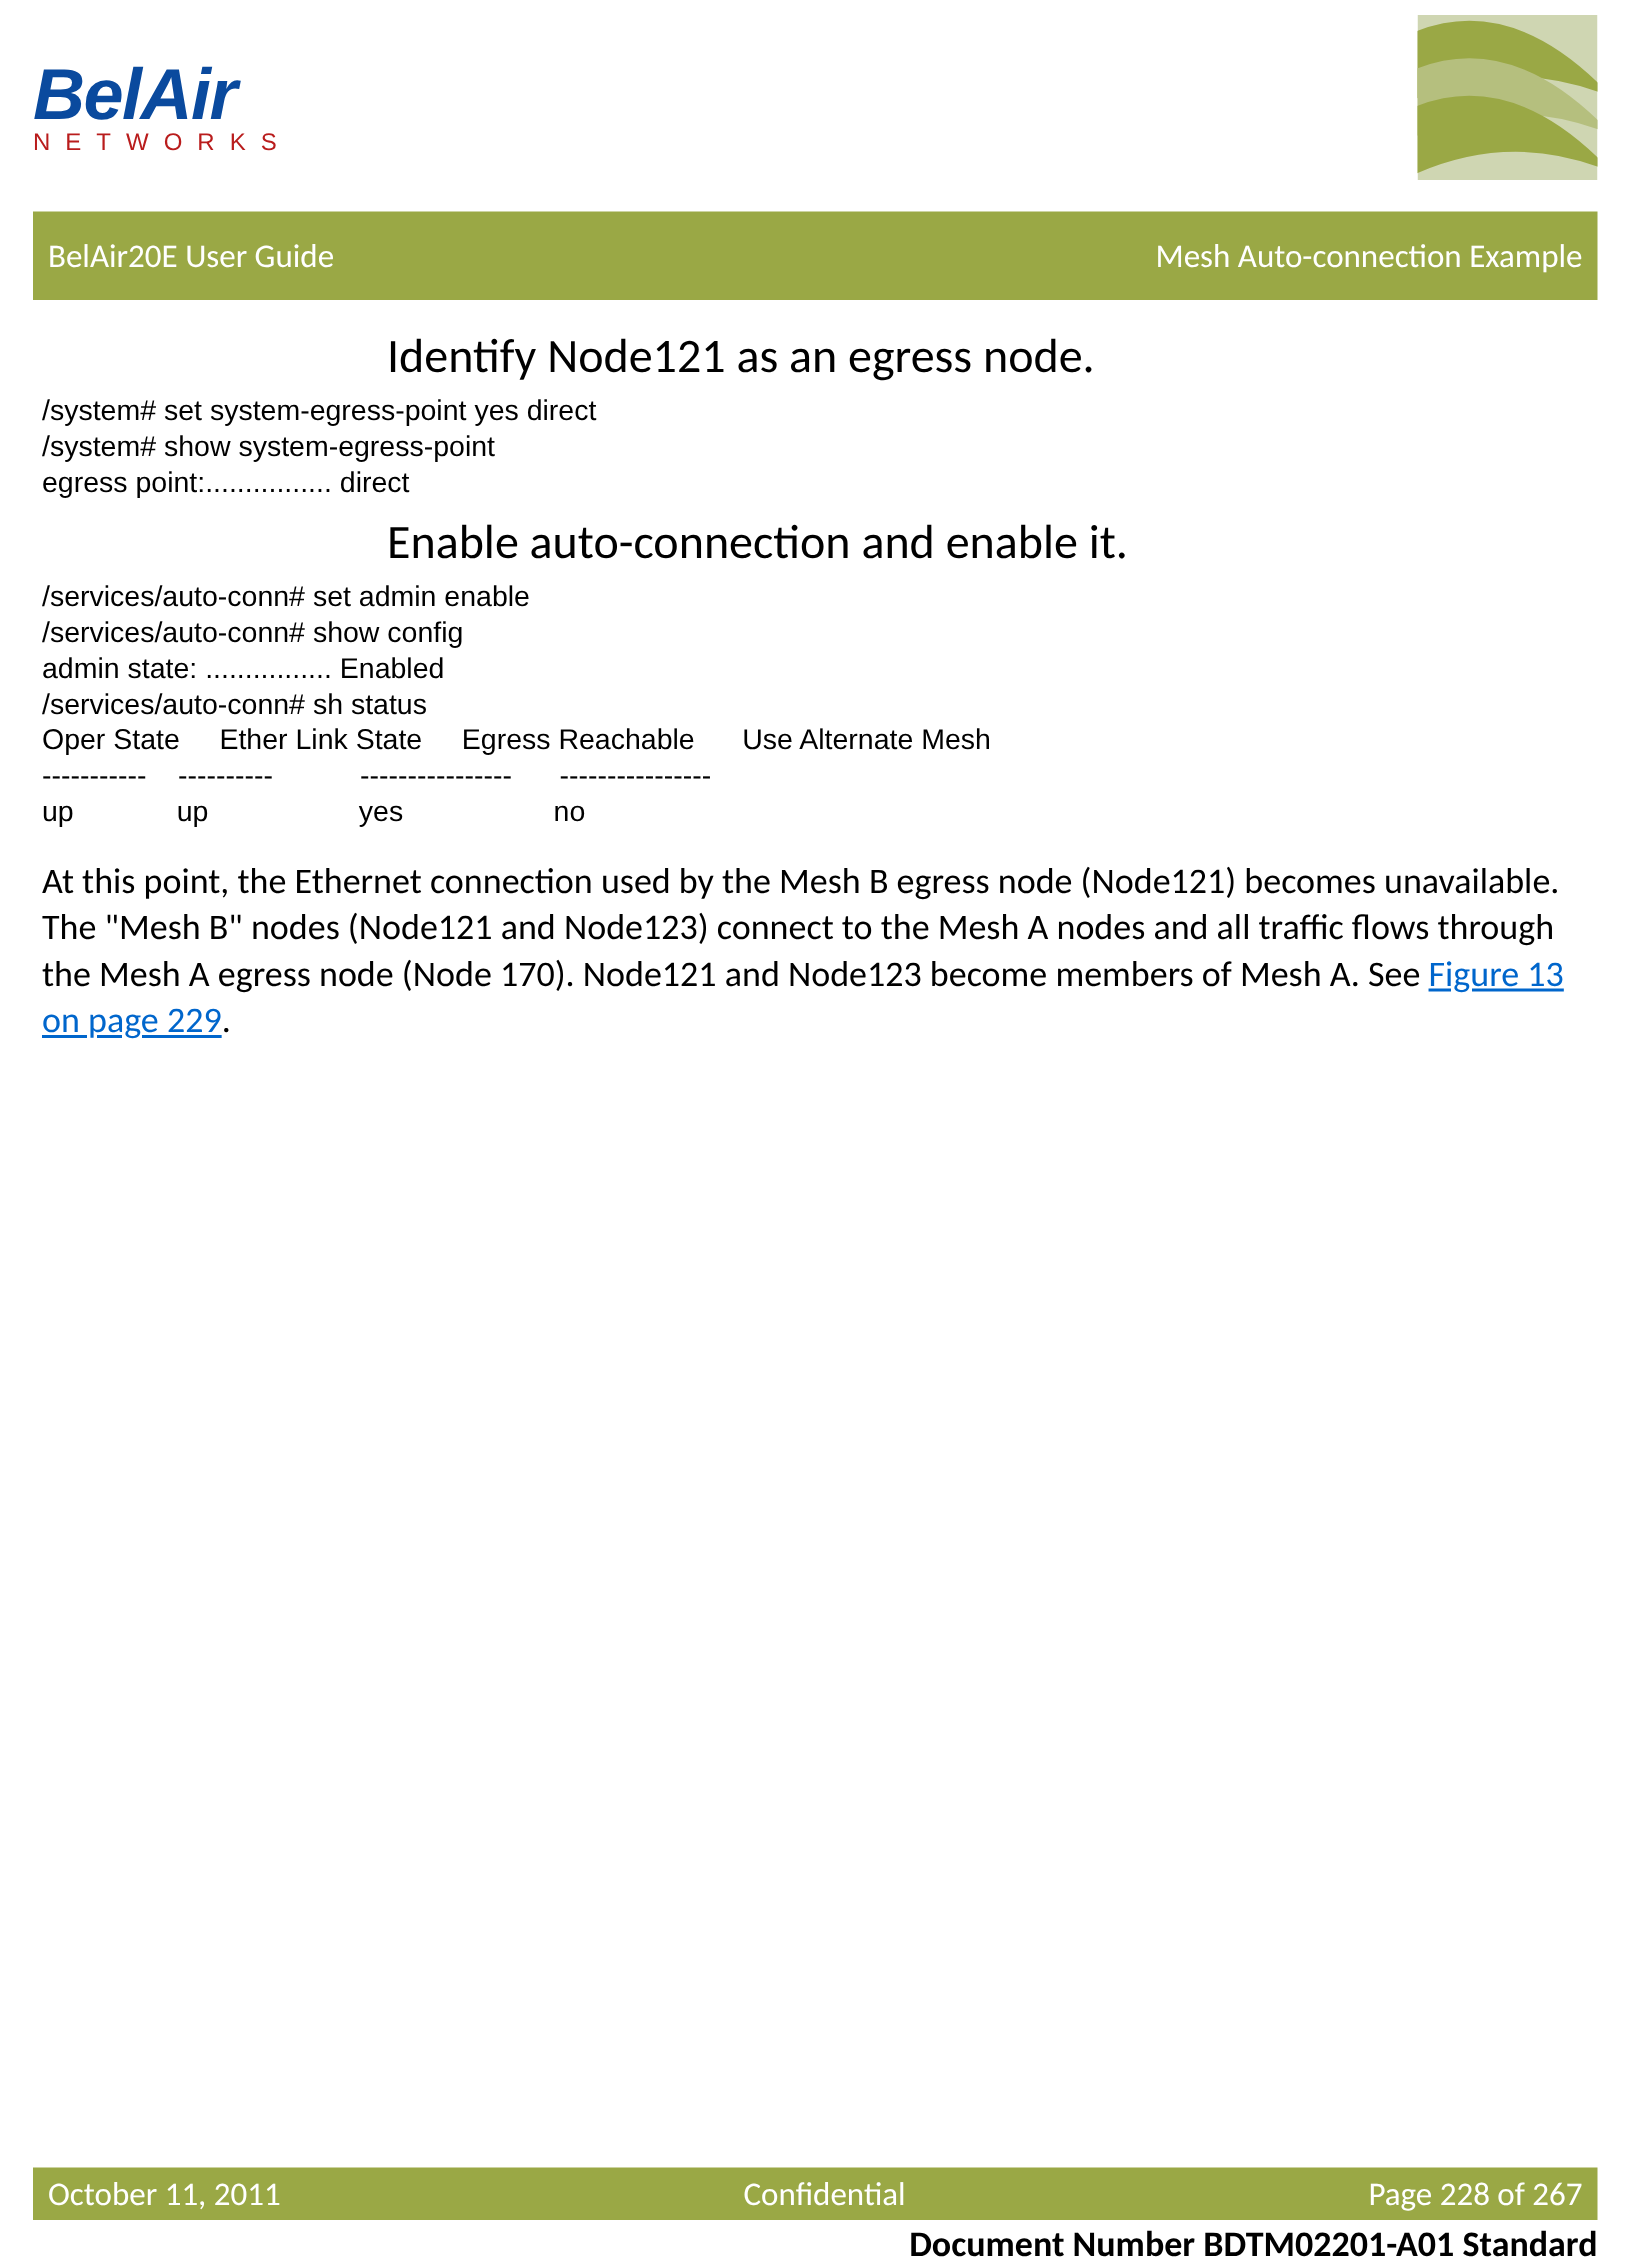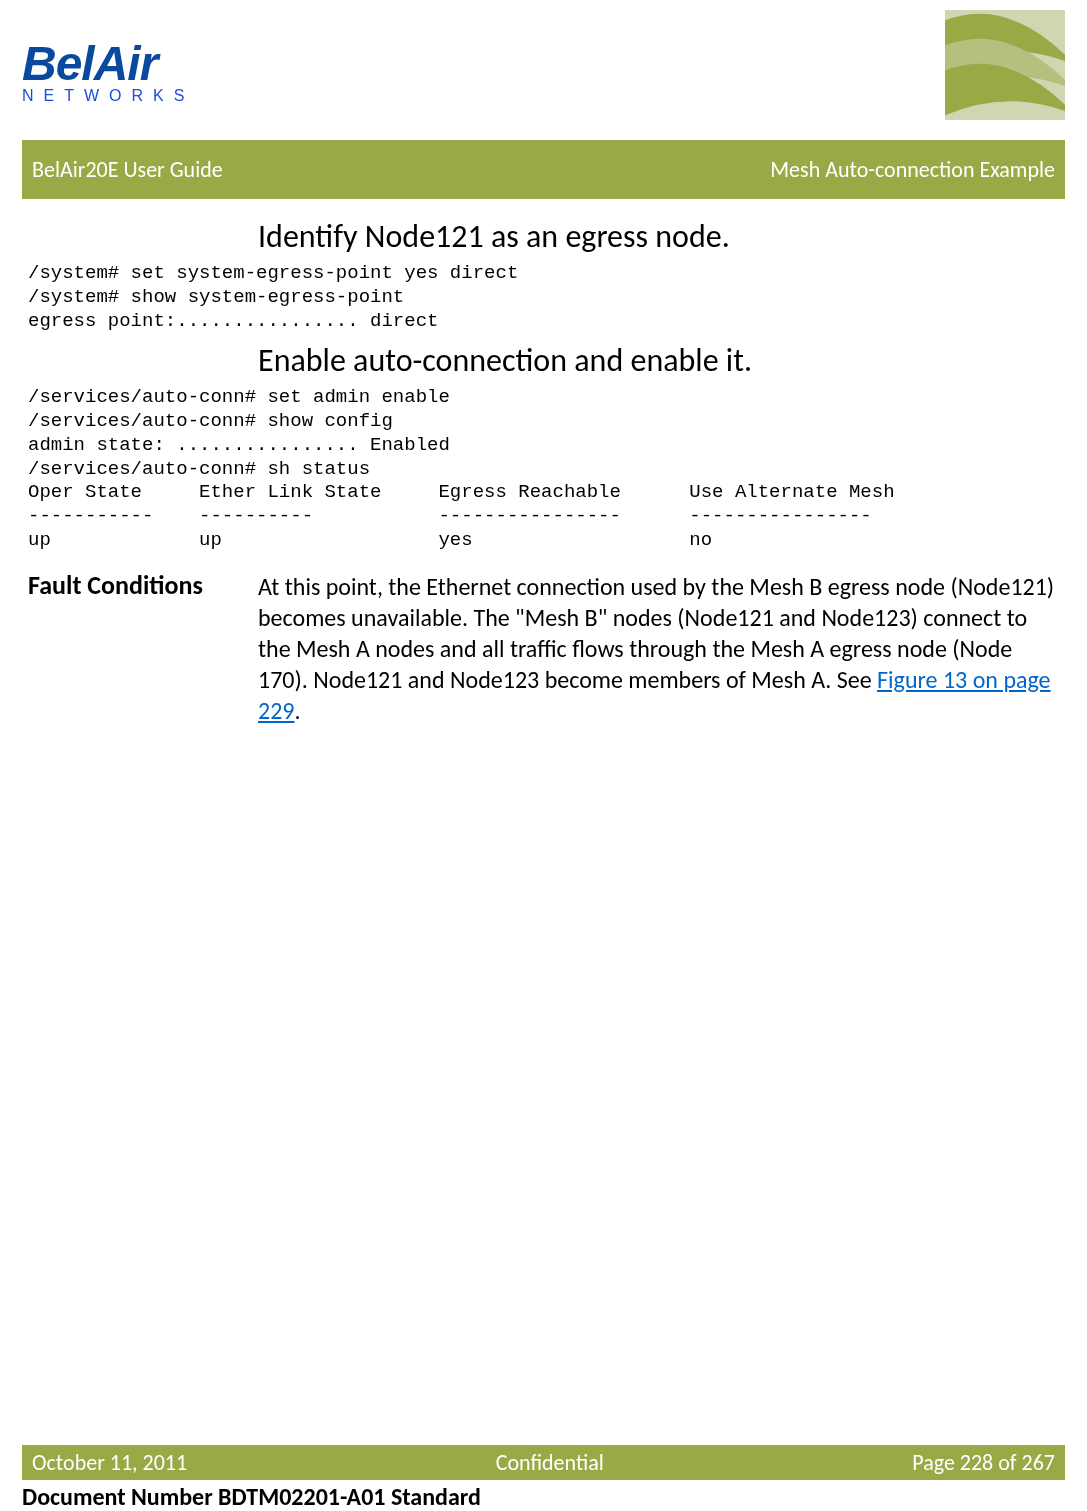--- a/index.html
+++ b/index.html
@@ -29,21 +29,21 @@
     font-weight: bold;
     color: #0a4a9e;
     font-family: "Arial Black", Arial, sans-serif;
     font-style: italic;
     line-height: 0.85;
     letter-spacing: -1px;
     margin-top: 34px;
   }
   .logo-bottom {
     font-size: 16px;
-    color: #1d4ed8;
+    color: #b91c1c;
     letter-spacing: 10px;
     font-family: Arial, sans-serif;
     margin-top: 2px;
   }
   .header-icon svg {
     width: 120px;
     height: 110px;
   }
   .title-bar {
     background: #9aa845;
@@ -57,21 +57,21 @@
   }
   .content {
     padding: 0 6px;
   }
   .instruction {
     font-size: 32px;
     margin-left: 230px;
     margin-bottom: 6px;
   }
   .mono {
-    font-family: Liberation Mono, monospace;
+    font-family: Liberation Sans, sans-serif;
     font-size: 19px;
     white-space: pre;
     line-height: 1.25;
     margin: 0 0 8px 0;
   }
   .two-col {
     display: flex;
     align-items: flex-start;
     margin-top: 18px;
   }
@@ -94,21 +94,21 @@
     background: #9aa845;
     color: #fff;
     font-size: 22px;
     padding: 4px 10px;
     display: flex;
     justify-content: space-between;
     align-items: center;
     margin-top: 8px;
   }
   .doc-number {
-    text-align: left;
+    text-align: right;
     font-size: 24px;
     font-weight: bold;
     margin-top: 2px;
   }
   .footer-wrap {
     position: absolute;
     bottom: 0;
     left: 0;
     right: 15px;
     padding: 0 22px;
@@ -156,21 +156,20 @@
     <div class="instruction">Enable auto-connection and enable it.</div>
     <pre class="mono">/services/auto-conn# set admin enable
 /services/auto-conn# show config
 admin state: ................ Enabled
 /services/auto-conn# sh status
 Oper State     Ether Link State     Egress Reachable      Use Alternate Mesh
 -----------    ----------           ----------------      ----------------
 up             up                   yes                   no</pre>
 
     <div class="two-col">
-      <div class="section-head">Fault Conditions</div>
       <div class="body-text">
         <span>At this point, the Ethernet connection used by the Mesh B egress node (Node121) becomes unavailable. The "Mesh B" nodes (Node121 and Node123) connect to the Mesh A nodes and all traffic flows through the Mesh A egress node (Node 170). Node121 and Node123 become members of Mesh A. See </span><a href="#">Figure 13 on page 229</a><span>.</span>
       </div>
     </div>
   </div>
 
 </div>
 
 <div class="footer-wrap">
   <div class="footer-bar">

